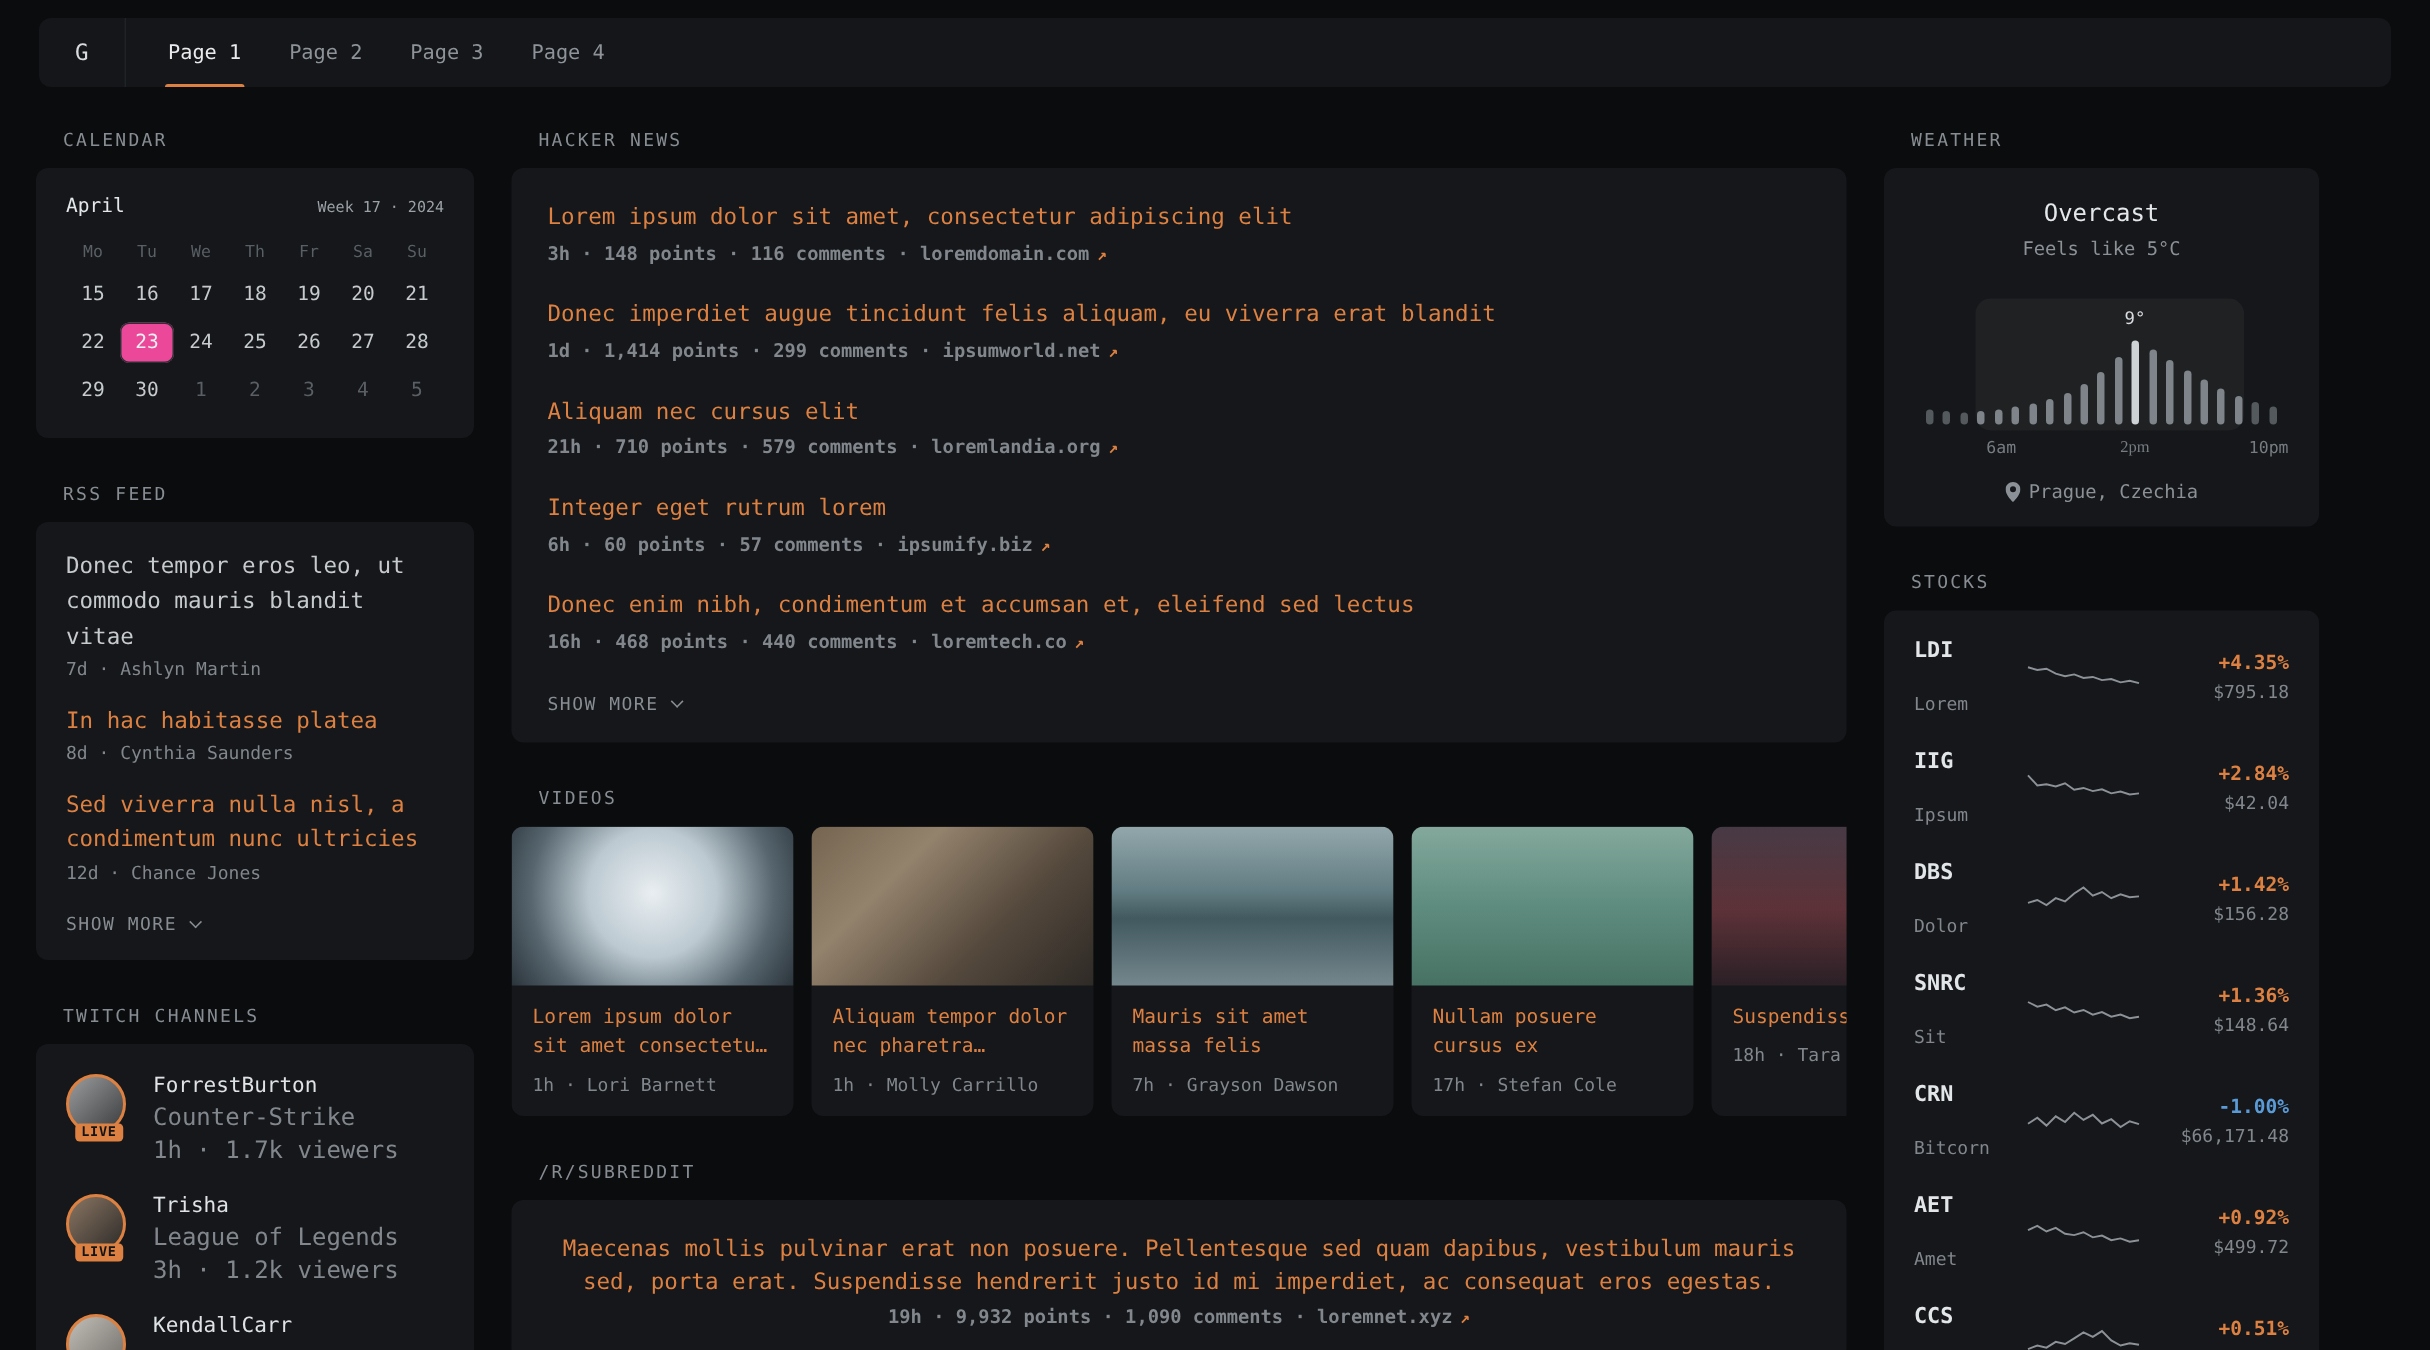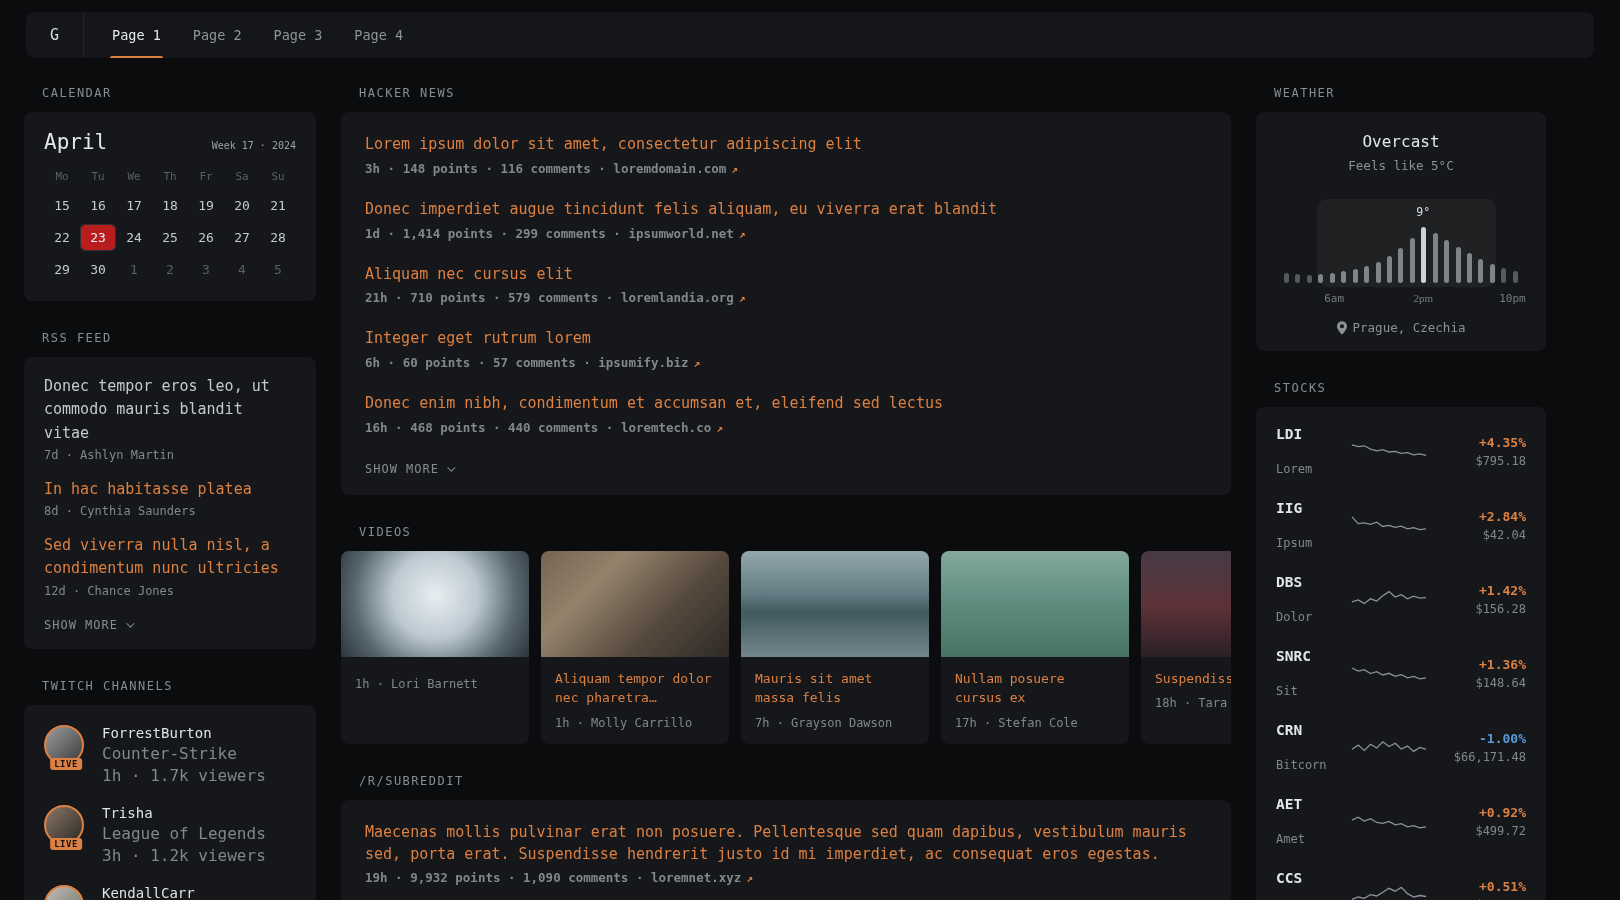--- a/index.html
+++ b/index.html
@@ -40,27 +40,27 @@
 
   .sec {
     font-size: 12px; letter-spacing: 1.5px; color: #878d93;
     font-weight: normal; margin: 0 0 12px 18px;
   }
   .card { background: var(--card); border-radius: 8px; }
 
   
   .cal-card { padding: 18px 20px 18px; }
   .cal-head { display: flex; justify-content: space-between; align-items: baseline; margin-bottom: 12px; }
-  .cal-month { font-size: 21px; color: #e4e7e9; }
+  .cal-month { font-size: 13px; color: #e4e7e9; }
   .cal-week { font-size: 10px; color: #9ba1a6; }
   .cal-grid { display: grid; grid-template-columns: repeat(7, 1fr); row-gap: 5px; text-align: center; }
   .dow { font-size: 11px; color: #585f65; padding: 4px 0; }
   .day { font-size: 13px; color: #c6cacd; padding: 6px 0; border-radius: 6px; cursor: default; }
   .day.muted { color: #595f65; }
-  .day.selected { background: #b91c1c; box-shadow: 0 0 0 1px #2d3136 inset; color: #eef0f2; }
+  .day.selected { background: #ec4899; box-shadow: 0 0 0 1px #2d3136 inset; color: #eef0f2; }
 
   
   .rss-card { padding: 18px 20px 16px; }
   .rss-item { margin-bottom: 16px; }
   .rss-title {
     display: block; font-size: 15px; line-height: 1.55;
     color: var(--accent); text-decoration: none; cursor: pointer;
   }
   .rss-title.visited { color: #c6cacd; }
   .feed-meta { font-size: 12px; color: var(--dim); margin-top: 3px; }
@@ -79,21 +79,21 @@
   .hn-item { margin-bottom: 23px; }
   .hn-title {
     display: block; font-size: 15px; line-height: 1.45;
     color: var(--accent); text-decoration: none; cursor: pointer;
   }
   .hn-meta { font-size: 12.5px; color: var(--dim); margin-top: 5px; font-weight: bold; }
   .hn-meta .domain { color: var(--dim); text-decoration: none; cursor: pointer; }
   .hn-meta .arrow { color: var(--accent); margin-left: 5px; font-size: 11px; }
 
   .sub-card { padding: 22px 24px 22px; }
-  .sub-card .hn-item { margin-bottom: 0; }
+  .sub-card .hn-item { margin-bottom: 0; text-align: center; }
 
   
   .vid-row { display: flex; gap: 12px; overflow: hidden; }
   .vid-card {
     width: 188px; flex: none; background: var(--card);
     border-radius: 8px; overflow: hidden; cursor: pointer;
   }
   .vid-thumb { height: 106px; }
   .vid-body { padding: 12px 14px 14px; }
   .vid-title { font-size: 13px; line-height: 1.5; color: var(--accent); }
@@ -301,20 +301,21 @@
         </button>
       </div>
     </section>
 
     <section>
       <h2 class="sec">VIDEOS</h2>
       <div class="vid-row">
           <div class="vid-card">
             <div class="vid-thumb" style="background: radial-gradient(circle at 50% 42%, rgb(233, 238, 241) 0%, rgb(188, 201, 209) 38%, rgb(87, 102, 111) 72%, rgb(43, 52, 59) 100%);"></div>
             <div class="vid-body">
+              <div class="vid-title">Lorem ipsum dolor sit amet consectetu…</div>
               <div class="vid-meta">1h · Lori Barnett</div>
             </div>
           </div>
           <div class="vid-card">
             <div class="vid-thumb" style="background: linear-gradient(135deg, rgb(117, 100, 79) 0%, rgb(147, 130, 108) 30%, rgb(85, 73, 61) 65%, rgb(46, 42, 38) 100%);"></div>
             <div class="vid-body">
               <div class="vid-title">Aliquam tempor dolor nec pharetra…</div>
               <div class="vid-meta">1h · Molly Carrillo</div>
             </div>
           </div>

